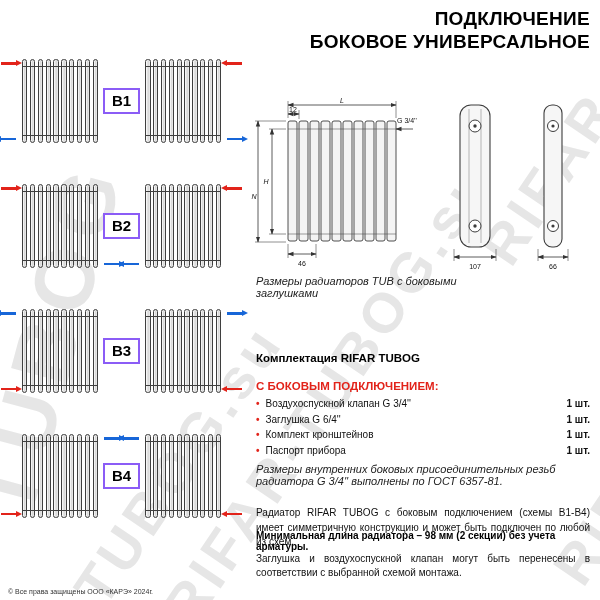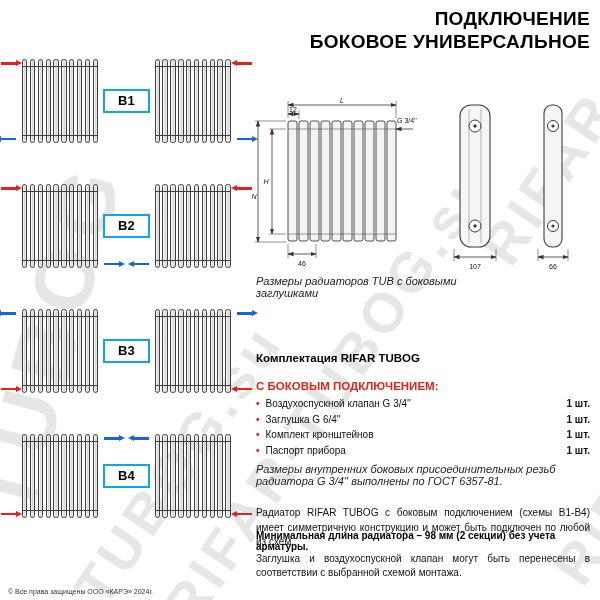--- a/index.html
+++ b/index.html
@@ -23,22 +23,22 @@
   #schemes{position:absolute;left:0;top:59px;width:238px;}
   .scheme-row{display:flex;align-items:center;height:84px;margin-bottom:41px;padding:0 22px;position:relative;}
   .radiator{position:relative;width:76px;height:84px;flex:none;}
   .tubes{display:flex;justify-content:space-between;height:100%;}
   .tube{width:5.4px;box-sizing:border-box;border:1px solid #3f3f3f;border-radius:2.5px;
         background:linear-gradient(90deg,#ffffff 0%,#d6d6d6 55%,#efefef 100%);}
   .radiator::before,.radiator::after{content:'';position:absolute;left:1px;right:1px;height:0;
         border-top:1.5px solid #3f3f3f;}
   .radiator::before{top:7px;}
   .radiator::after{bottom:7px;}
-  .scheme-label{flex:none;margin:0 5px;border:2px solid #0ea5e9;background:#fff;
-        padding:2px 13px 3px;font-weight:700;font-size:13px;color:#000;z-index:2;}
+  .scheme-label{flex:none;margin:0 5px;border:2px solid #8b5cf6;background:#fff;
+        padding:2px 7px 3px;font-weight:700;font-size:15px;color:#000;z-index:2;}
   .arrow{position:absolute;width:15px;height:2.5px;background:currentColor;}
   .arrow.red{color:var(--red,#e2231a);}
   .arrow.blue{color:var(--blue,#1766d8);}
   .v-top{top:3px;} .v-bottom{bottom:3px;}
   .h-left{left:-21px;} .h-right{right:-21px;}
   .arrow::after{content:'';position:absolute;top:50%;transform:translateY(-50%);
         width:0;height:0;border-top:3.5px solid transparent;border-bottom:3.5px solid transparent;}
   .point-right::after{left:100%;border-left:6px solid currentColor;}
   .point-left::after{right:100%;border-right:6px solid currentColor;}
   

